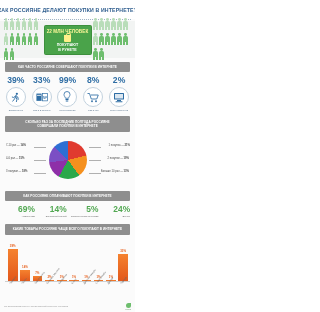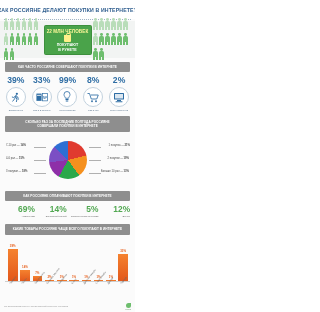--- a/index.html
+++ b/index.html
@@ -528,21 +528,21 @@
       </div>
       <div class="gp-cell">
         <div class="gp-val">14%</div>
         <div class="gp-lbl">Банковской картой</div>
       </div>
       <div class="gp-cell">
         <div class="gp-val">5%</div>
         <div class="gp-lbl">Электронными деньгами</div>
       </div>
       <div class="gp-cell">
-        <div class="gp-val">12%</div>
+        <div class="gp-val">24%</div>
         <div class="gp-lbl">Другое</div>
       </div>
     </div>
 
   <div class="secbar">КАКИЕ ТОВАРЫ РОССИЯНЕ ЧАЩЕ ВСЕГО ПОКУПАЮТ В ИНТЕРНЕТЕ</div>
   <div class="bars-wrap">
     <div class="bars" id="bars">
         <div class="bar-col">
           <div class="bar-val">39%</div>
           <div class="bar" style="height:33.1px"></div>

